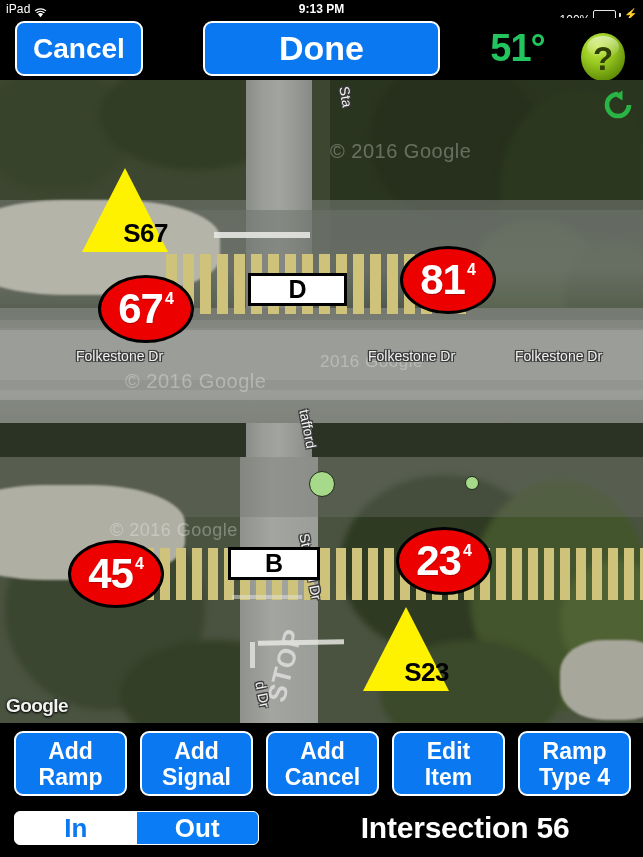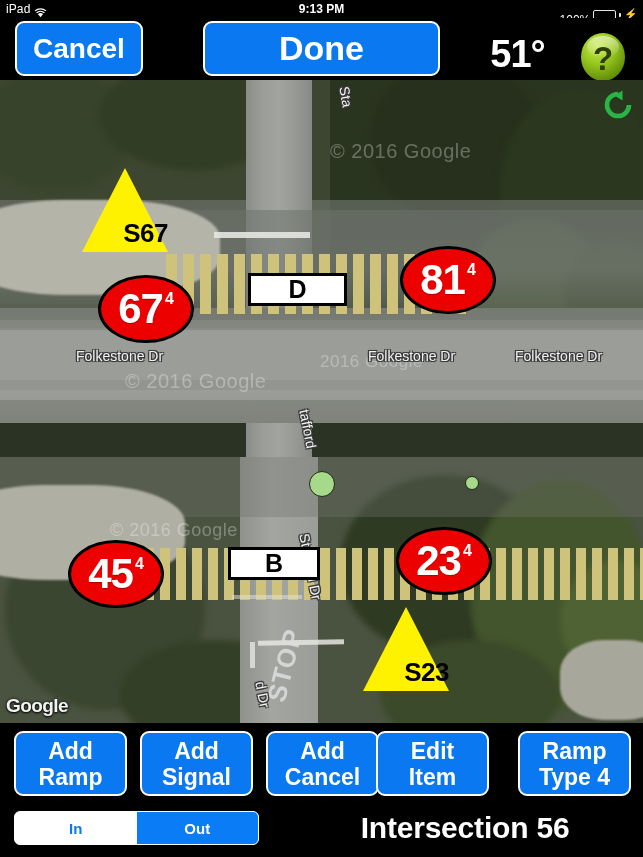--- a/index.html
+++ b/index.html
@@ -66,24 +66,23 @@
   }
   #done-btn {
     position: absolute; left: 203px; top: 3px;
     width: 237px; height: 55px;
     font-size: 34px;
     border-radius: 9px;
   }
   #temp-readout {
     position: absolute; left: 470px; top: 3px;
     width: 95px; height: 55px;
-    color: #ffffff; font-size: 38px; font-weight: bold;
+    color: #22c55e; font-size: 38px; font-weight: bold;
     display: flex; align-items: center; justify-content: center;
     letter-spacing: -1px;
-    margin-top: 6px;
   }
   #help-btn {
     position: absolute; left: 578px; top: 12px;
     width: 50px; height: 55px;
     cursor: pointer;
   }
 
   
   .map {
     position: absolute; top: 80px; left: 0;
@@ -258,21 +257,21 @@
   .seg-control {
     position: absolute; left: 14px; top: 88px;
     width: 245px; height: 34px;
     border-radius: 6px; overflow: hidden;
     display: flex; background: #fff;
     border: 1px solid #fff;
     box-sizing: border-box;
   }
   .seg {
     flex: 1; display: flex; align-items: center; justify-content: center;
-    font-size: 15px; font-weight: bold; cursor: pointer; user-select: none;
+    font-size: 26px; font-weight: bold; cursor: pointer; user-select: none;
   }
   .seg.off { background: #fff; color: #0a78f0; }
   .seg.on  { background: #0a7cf5; color: #fff; }
   #intersection-title {
     position: absolute; left: 300px; top: 86px;
     width: 330px; height: 38px;
     color: #fff; font-weight: bold; font-size: 30px;
     display: flex; align-items: center; justify-content: center;
     letter-spacing: -0.2px;
   }
@@ -502,21 +501,21 @@
         <div>Add</div>
         <div>Signal</div>
       </div>
     </div>
     <div class="tool-btn" style="left:266px;">
       <div>
         <div>Add</div>
         <div>Cancel</div>
       </div>
     </div>
-    <div class="tool-btn" style="left:376px;">
+    <div class="tool-btn" style="left:392px;">
       <div>
         <div>Edit</div>
         <div>Item</div>
       </div>
     </div>
     <div class="tool-btn" style="left:518px;">
       <div>
         <div>Ramp</div>
         <div>Type 4</div>
       </div>

